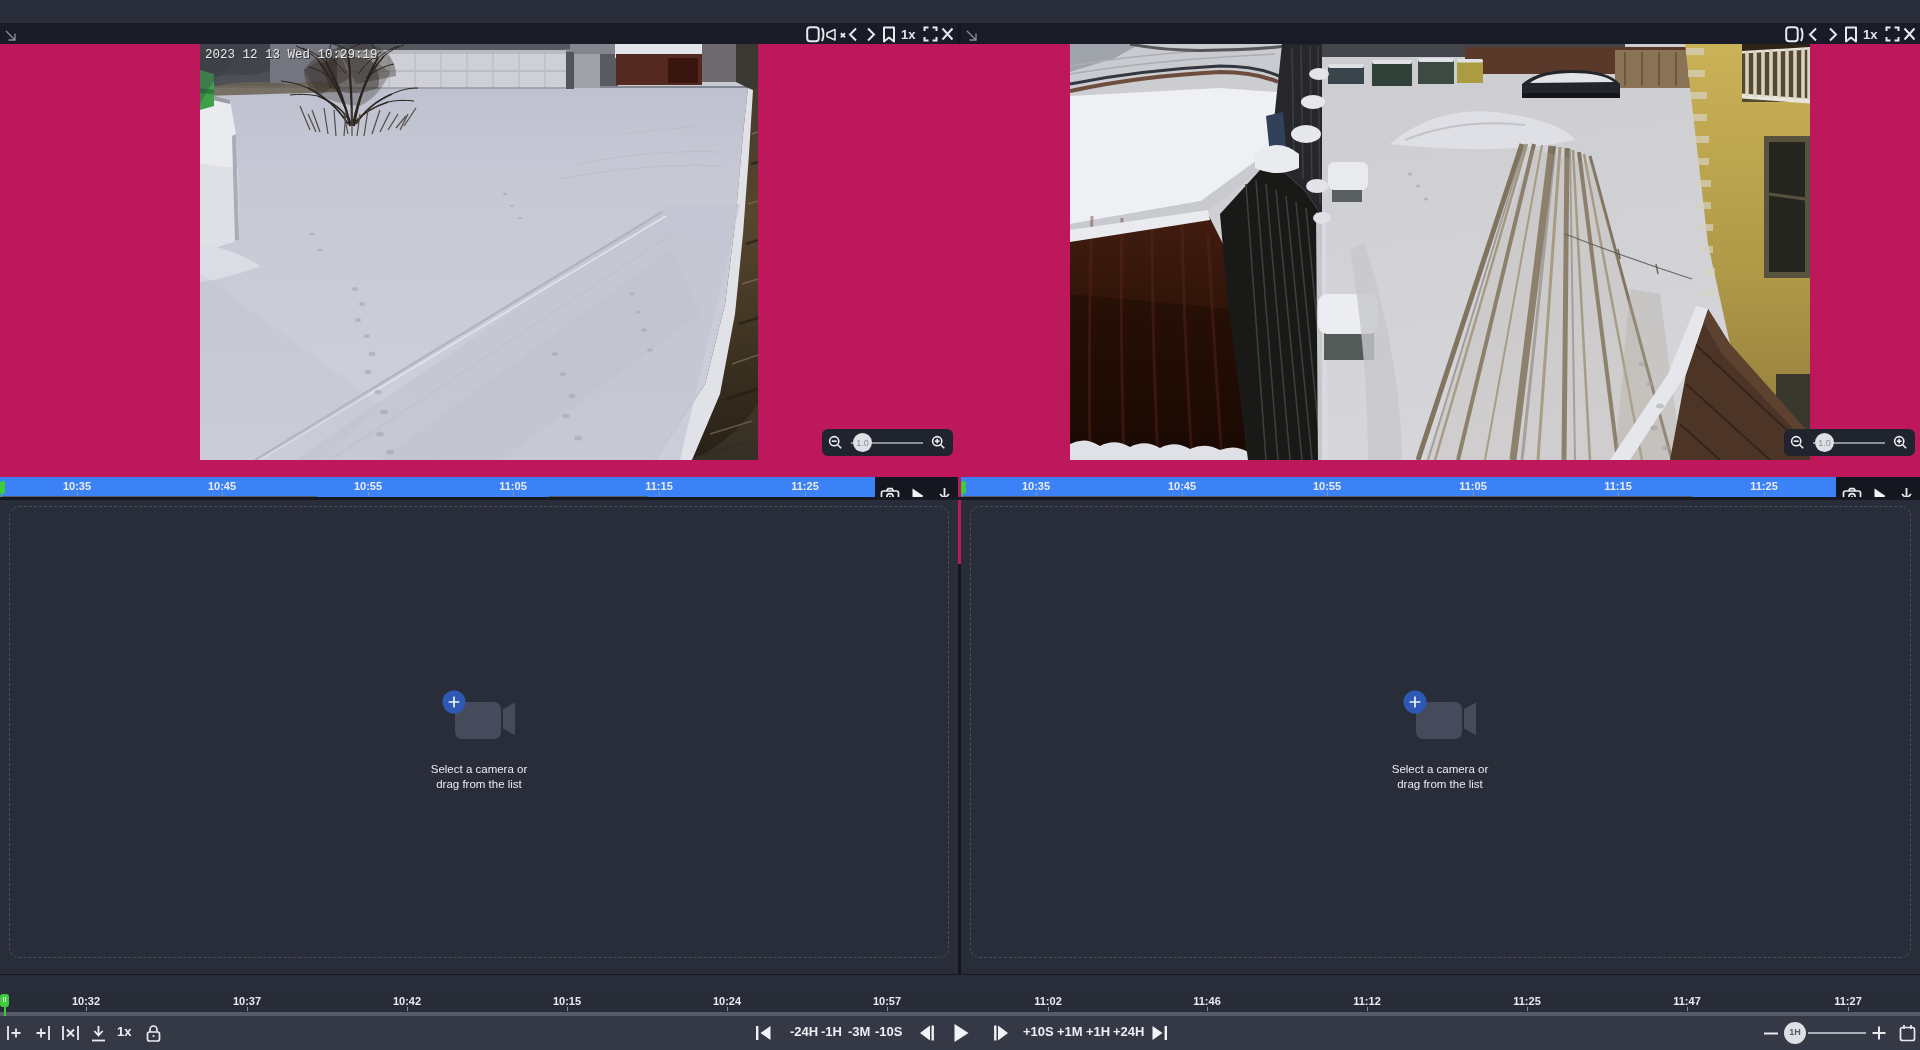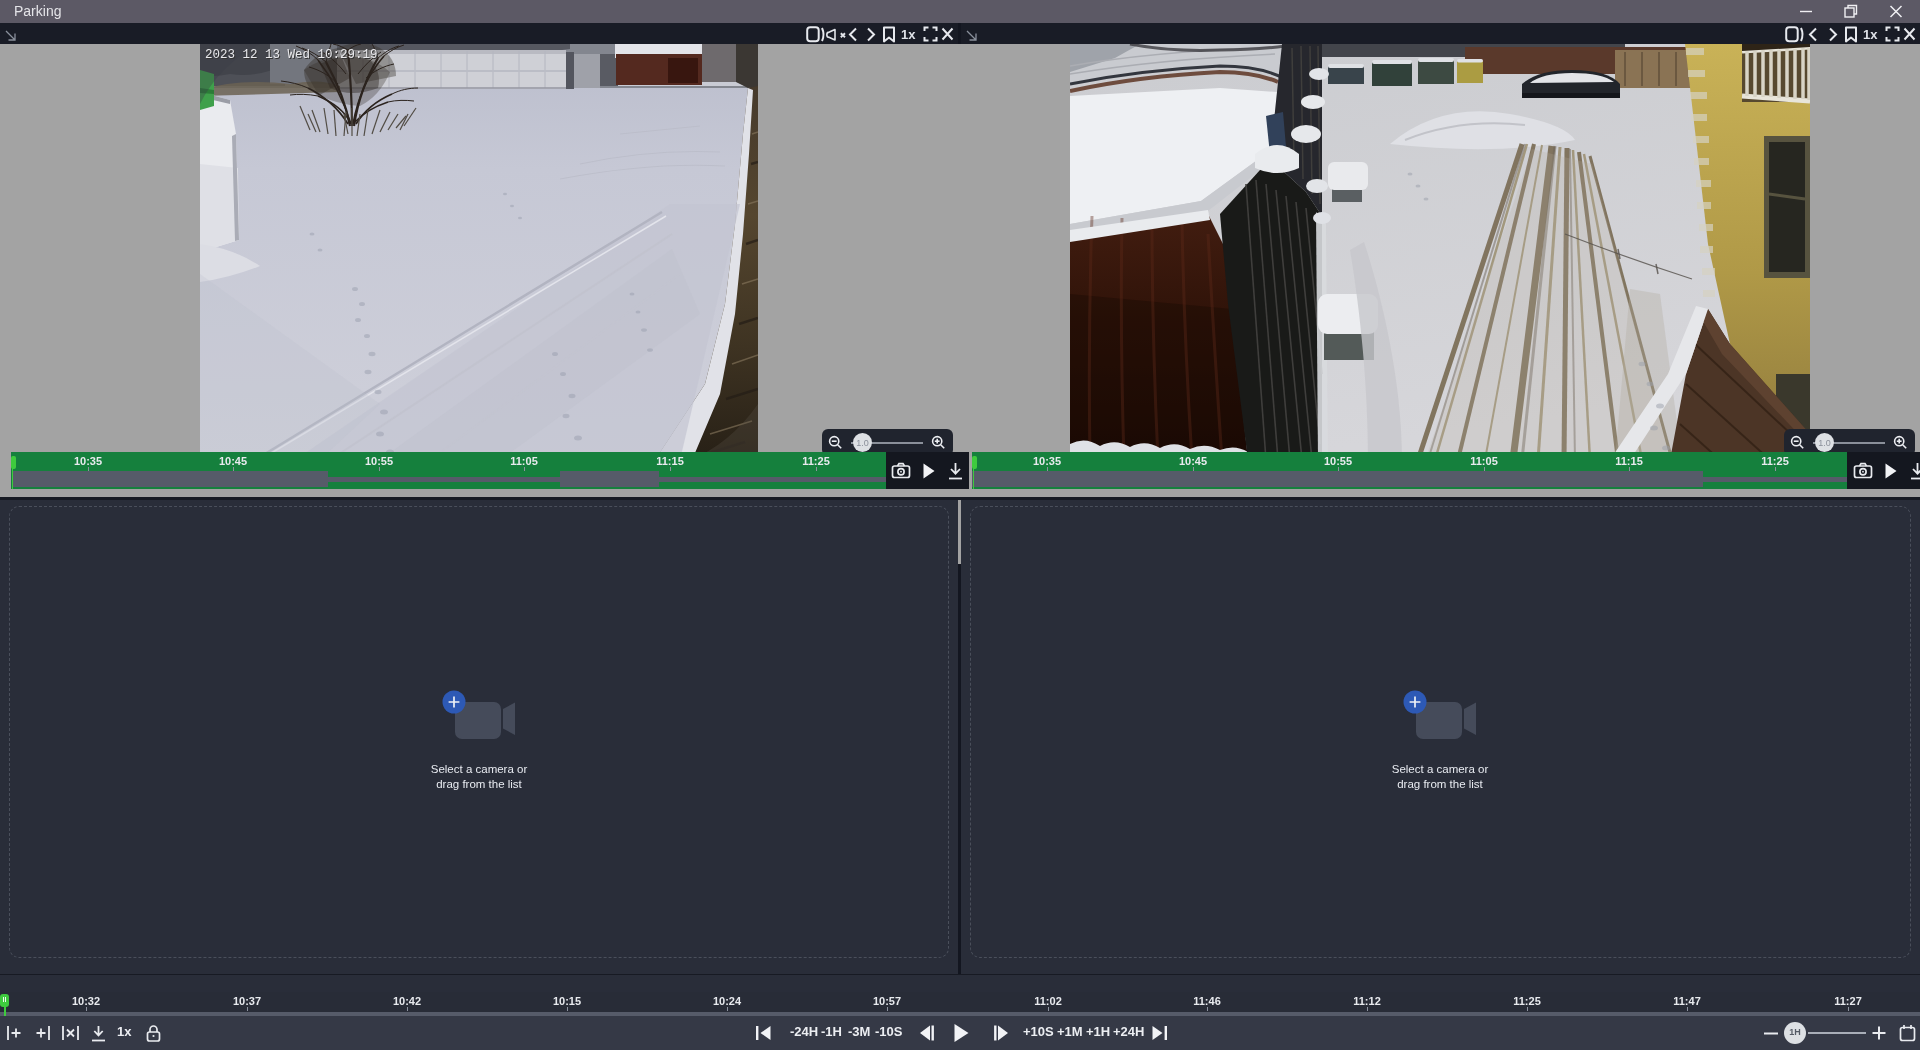--- a/index.html
+++ b/index.html
@@ -9,24 +9,24 @@
 
 
 #titlebar { left:0; top:0; width:1920px; height:23px; background:#5c5965; }
 #titlebar .t { position:absolute; left:14px; top:3px; font-size:14px; color:#e4e4e8; }
 
 
 #toolrow { left:0; top:23px; width:1920px; height:21px; background:#191c26; }
 .vdivider { position:absolute; left:958px; top:23px; width:3px; height:951px; background:#131620; }
 
 
-#videorow { left:0; top:44px; width:1920px; height:520px; background:#a3a3a3; }
-
-
-.ctl { position:absolute; top:452px; height:37px; background:#15803d;margin-left:11px; }
+#videorow { left:0; top:44px; width:1920px; height:520px; background:#be185d; }
+
+
+.ctl { position:absolute; top:477px; height:37px; background:#3b82f6; }
 .ctl .lbl { position:absolute; top:3px; transform:translateX(-50%); font-size:11px; font-weight:700; color:#e8eaee; }
 .ctl .tick { position:absolute; top:15px; width:1px; height:4px; background:#8e93a0; }
 .ctl .band { position:absolute; top:19px; height:16px; background:#565b69; }
 .ctl .thin { position:absolute; top:25px; height:5px; background:#565b69; }
 .ctl .iconstrip { position:absolute; top:0; height:37px; background:#14171f; display:flex; align-items:center; justify-content:space-around; }
 .hsep { position:absolute; left:0; width:1920px; background:#171a23; }
 
 
 .empty { position:absolute; top:500px; height:474px; background:#292d39; }
 .dashed { position:absolute; left:9px; top:6px; right:9px; bottom:16px; border:1px dashed #4a4f5b; border-radius:10px; }
@@ -42,33 +42,20 @@
 
 #btoolbar { left:0; top:1016px; width:1920px; height:34px; background:#353946; }
 .btxt { position:absolute; top:8px; font-size:13px; font-weight:700; color:#eceef2; }
 
 svg.icon { display:block; }
 </style>
 </head>
 <body>
 <div id="app">
 
-  <div class="abs" id="titlebar">
-    <span class="t">Parking</span>
-    <svg class="abs" style="left:1794px;top:0" width="24" height="23" viewBox="0 0 24 23">
-      <line x1="6" y1="11.5" x2="18" y2="11.5" stroke="#f0f0f3" stroke-width="1.4"></line>
-    </svg>
-    <svg class="abs" style="left:1839px;top:0" width="24" height="23" viewBox="0 0 24 23">
-      <rect x="6" y="8" width="9" height="9" fill="none" stroke="#f0f0f3" stroke-width="1.4"></rect>
-      <path d="M9 8 V5.5 H17.5 V14 H15" fill="none" stroke="#f0f0f3" stroke-width="1.4"></path>
-    </svg>
-    <svg class="abs" style="left:1884px;top:0" width="24" height="23" viewBox="0 0 24 23">
-      <path d="M6.5 6 L17.5 17 M17.5 6 L6.5 17" stroke="#f0f0f3" stroke-width="1.5"></path>
-    </svg>
-  </div>
 
   <div class="abs" id="toolrow">
     
     <svg class="abs" style="left:4px;top:6px" width="14" height="14" viewBox="0 0 14 14">
       <path d="M2 2 L11 11 M11 4.5 V11 H4.5" fill="none" stroke="#8a909c" stroke-width="1.3"></path>
     </svg>
     
     <g></g>
     <svg class="abs" style="left:806px;top:3px" width="22" height="17" viewBox="0 0 22 17">
       <rect x="1.2" y="1.2" width="11.5" height="14" rx="3" fill="none" stroke="#e7e9ee" stroke-width="2"></rect>

